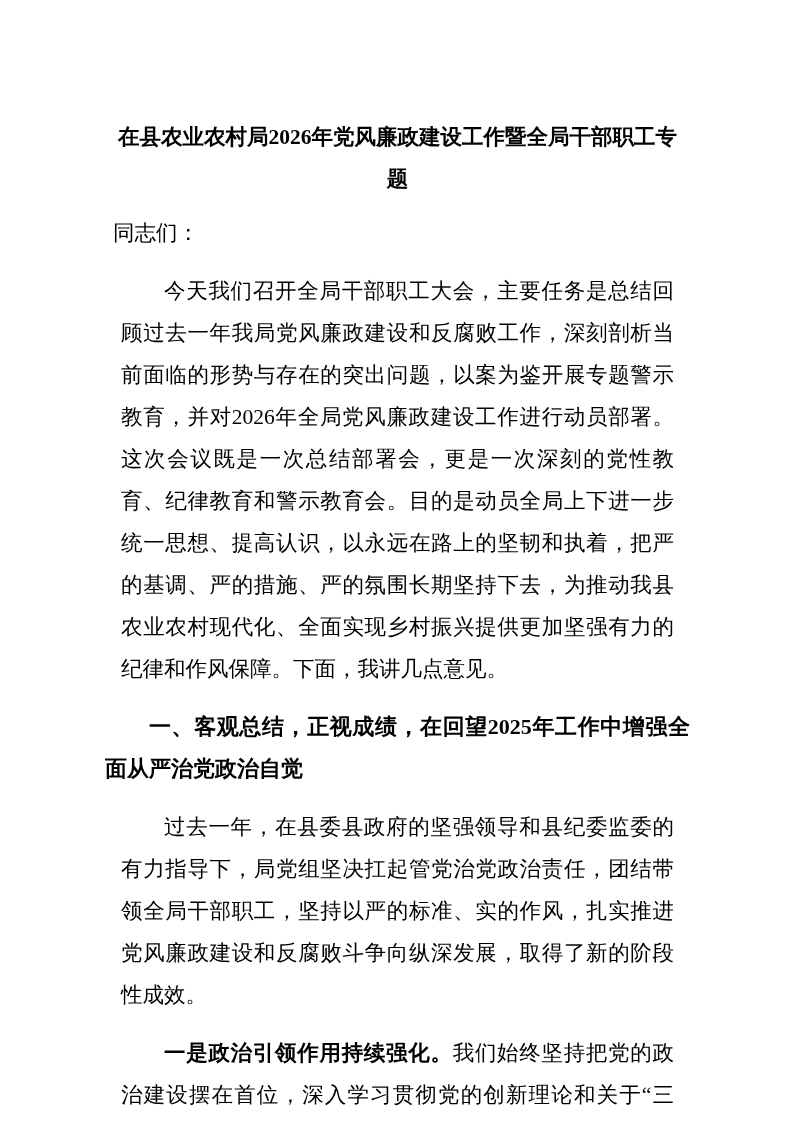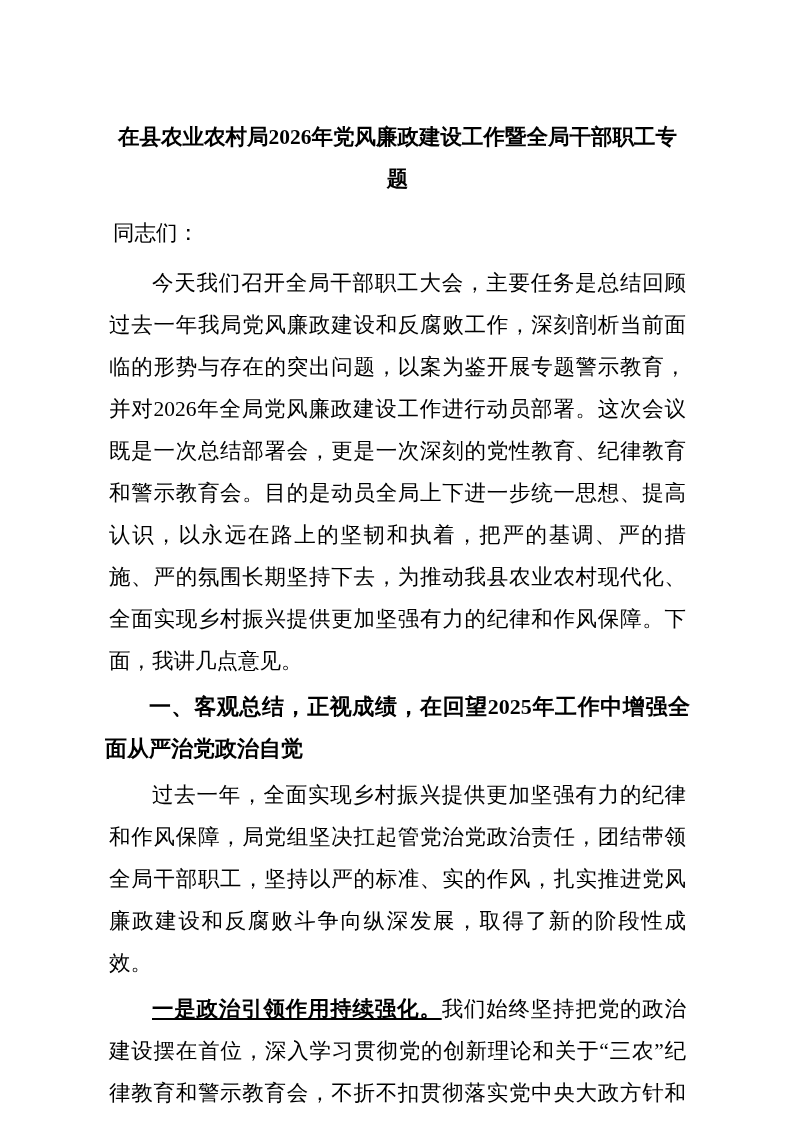--- a/index.html
+++ b/index.html
@@ -35,55 +35,54 @@
   }
   .title .tline {
     display: block;
   }
   .salutation {
     margin: 8px;
     padding: 0;
     text-indent: 0;
   }
   .para {
-    margin: 4px;
+    margin: 16px;
     padding: 0;
     text-indent: 2em;
   }
   .heading {
     margin: 0;
     padding: 0;
     font-size: 22px;
     line-height: 42px;
     font-weight: bold;
     text-indent: 2em;
     text-align: justify;
   }
   .para.cut {
     text-align-last: justify;
   }
   .lead-bold {
     font-weight: bold;
-    text-decoration: underline;
   }
 </style>
 </head>
 <body>
 
 <div class="page">
   <div class="content">
 
     <h1 class="title">
       <span class="tline">在县农业农村局2026年党风廉政建设工作暨全局干部职工专题</span>
     </h1>
 
     <p class="salutation">同志们：</p>
 
     <p class="para">今天我们召开全局干部职工大会，主要任务是总结回顾过去一年我局党风廉政建设和反腐败工作，深刻剖析当前面临的形势与存在的突出问题，以案为鉴开展专题警示教育，并对2026年全局党风廉政建设工作进行动员部署。这次会议既是一次总结部署会，更是一次深刻的党性教育、纪律教育和警示教育会。目的是动员全局上下进一步统一思想、提高认识，以永远在路上的坚韧和执着，把严的基调、严的措施、严的氛围长期坚持下去，为推动我县农业农村现代化、全面实现乡村振兴提供更加坚强有力的纪律和作风保障。下面，我讲几点意见。</p>
 
     <h2 class="heading">一、客观总结，正视成绩，在回望2025年工作中增强全面从严治党政治自觉</h2>
 
-    <p class="para">过去一年，全面实现乡村振兴提供更加坚强有力的纪律和作风保障，局党组坚决扛起管党治党政治责任，团结带领全局干部职工，坚持以严的标准、实的作风，扎实推进党风廉政建设和反腐败斗争向纵深发展，取得了新的阶段性成效。</p>
+    <p class="para">过去一年，在县委县政府的坚强领导和县纪委监委的有力指导下，局党组坚决扛起管党治党政治责任，团结带领全局干部职工，坚持以严的标准、实的作风，扎实推进党风廉政建设和反腐败斗争向纵深发展，取得了新的阶段性成效。</p>
 
     <p class="para cut"><span class="lead-bold">一是政治引领作用持续强化。</span><span>我们始终坚持把党的政治建设摆在首位，深入学习贯彻党的创新理论和关于“三农”纪律教育和警示教育会，不折不扣贯彻落实党中央大政方针和省委、市委、县委决策部署。通过理论学习中心组学习、专题研讨、“三</span></p>
 
   </div>
 </div>
 
 </body></html>

